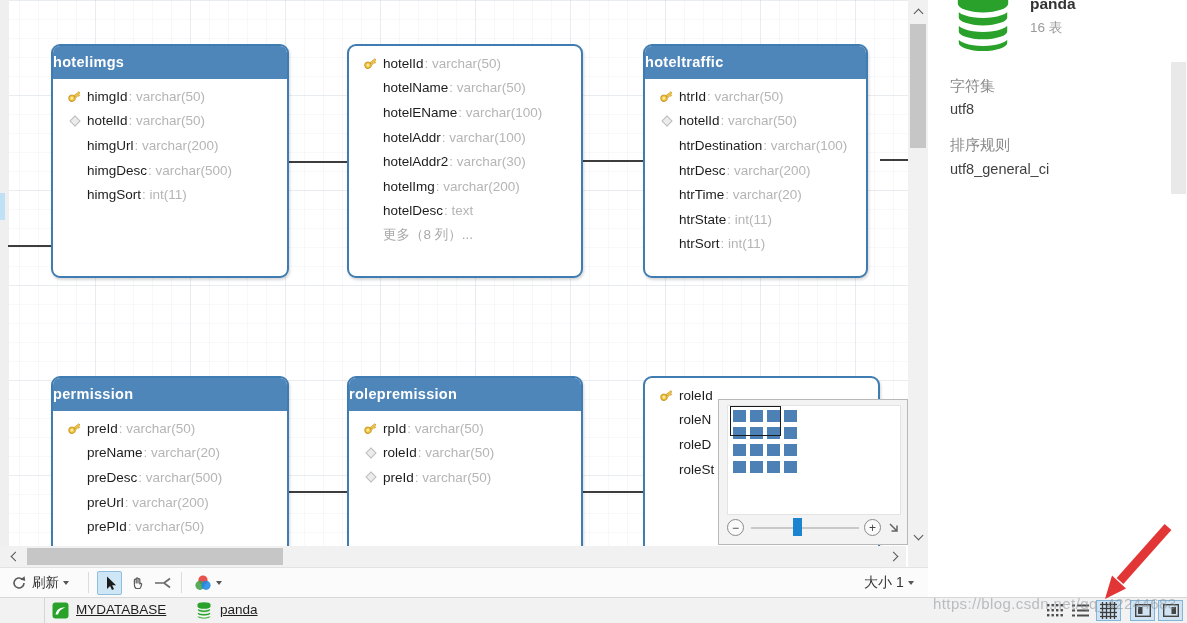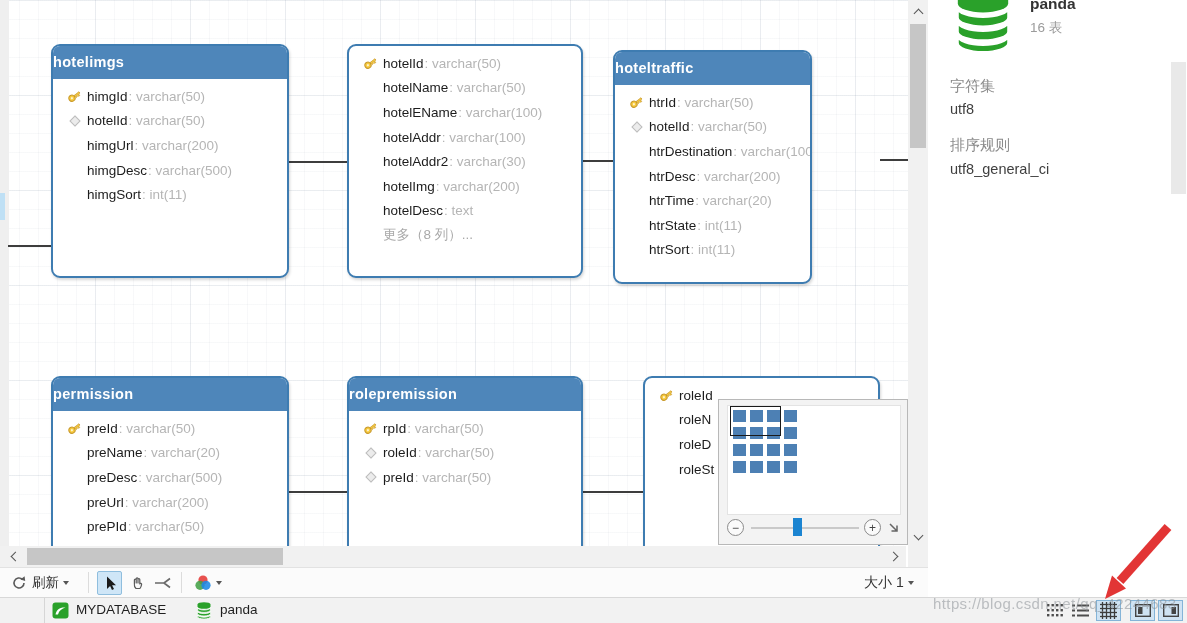--- a/index.html
+++ b/index.html
@@ -64,21 +64,21 @@
   
   #toolbar { position:absolute; left:0; top:567px; width:928px; height:30px; background:#fbfbfb; border-top:1px solid #e2e2e2; }
   .tb-sep { position:absolute; top:4px; width:1px; height:21px; background:#dcdcdc; }
   .tb-btn { position:absolute; top:3px; height:24px; display:flex; align-items:center; justify-content:center; border:1px solid transparent; border-radius:2px; background:transparent; }
   .tb-btn.selected { background:#cfe6f7; border-color:#8fbede; }
   .tb-label { font-size:13.5px; color:#333; }
   .caret { display:inline-block; width:0; height:0; border-left:3.5px solid transparent; border-right:3.5px solid transparent; border-top:4.5px solid #555; margin-left:4px; }
   
   #statusbar { position:absolute; left:0; top:597px; width:1187px; height:26px; background:#f2f2f2; border-top:1px solid #d8d8d8; }
   .st-sep { position:absolute; left:44px; top:0; width:1px; height:26px; background:#d6d6d6; }
-  .st-label { position:absolute; top:4px; font-size:13.5px; color:#1f1f1f; }
+  .st-label { position:absolute; top:4px; font-size:13.5px; color:#1f1f1f;text-decoration:underline; }
   .st-btn { position:absolute; top:2px; width:25px; height:21px; display:flex; align-items:center; justify-content:center; border:1px solid transparent; background:transparent; }
   .st-btn.selected { background:#cfe3f3; border-color:#84b4d8; }
   #watermark { position:absolute; left:933px; top:595px; width:256px; font-size:15px; color:rgba(138,144,150,0.55); z-index:45; pointer-events:none; letter-spacing:.4px; }
   
   #sidebar { position:absolute; left:928px; top:0; width:259px; height:597px; background:#fff; }
   .sb-dbname { position:absolute; left:102px; top:-5px; font-size:15.5px; font-weight:bold; color:#333; }
   .sb-count { position:absolute; left:102px; top:19px; font-size:13.5px; color:#9b9b9b; }
   .sb-h { position:absolute; left:22px; font-size:15px; color:#8a8a8a; }
   .sb-v { position:absolute; left:22px; font-size:14.5px; color:#3f3f3f; }
   .sb-scroll { position:absolute; left:243px; top:62px; width:15px; height:132px; background:#e9e9e9; }
@@ -230,21 +230,21 @@
   <div class="f-row muted">
     <span class="f-ico">
       
       
     </span>
     <span class="f-name">更多（8 列）...</span>
 
   </div>
 </div>
     </div>
-    <div class="db-table" style="left:613px;top:44px;width:199px;height:234px;margin-top:6px;">
+    <div class="db-table" style="left:643px;top:44px;width:225px;height:234px;">
       <div class="t-header">hoteltraffic</div>
       <div class="t-body">
   <div class="f-row">
     <span class="f-ico">
       <svg width="17" height="17" viewBox="0 0 17 17" style="display: inline-block;">
         <g transform="rotate(-38 8 8)">
           <path d="M8.2 7.7 h6.3 v1.6 h-1.7 v1.8 h-1.4 v-1.8 h-1.2 v1.3 h-1.3 z" fill="#f7ca3e" stroke="#c8992b" stroke-width="0.7"></path>
           <circle cx="5" cy="8.5" r="3.1" fill="#f7ca3e" stroke="#c8992b" stroke-width="1.1"></circle>
           <circle cx="5" cy="8.5" r="1.1" fill="#fdf3cf"></circle>
         </g>

